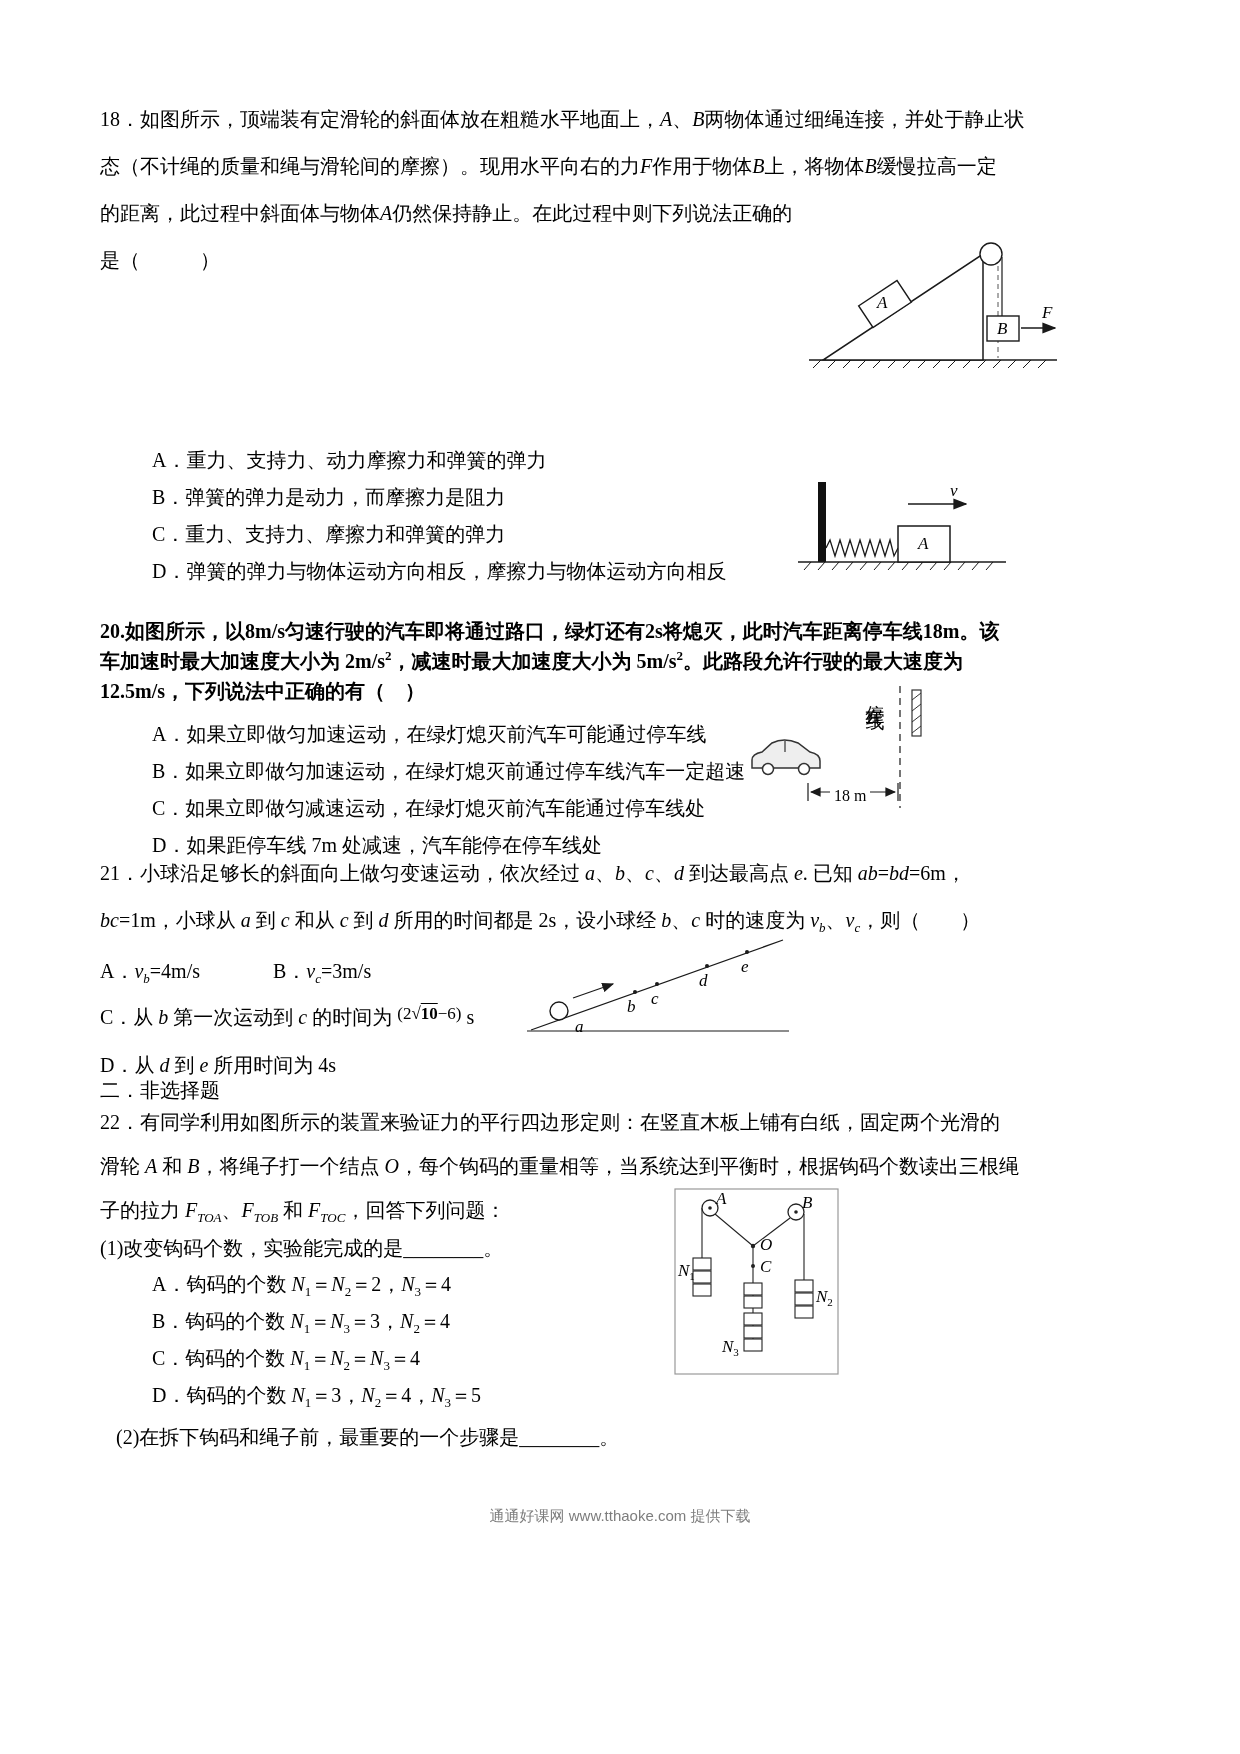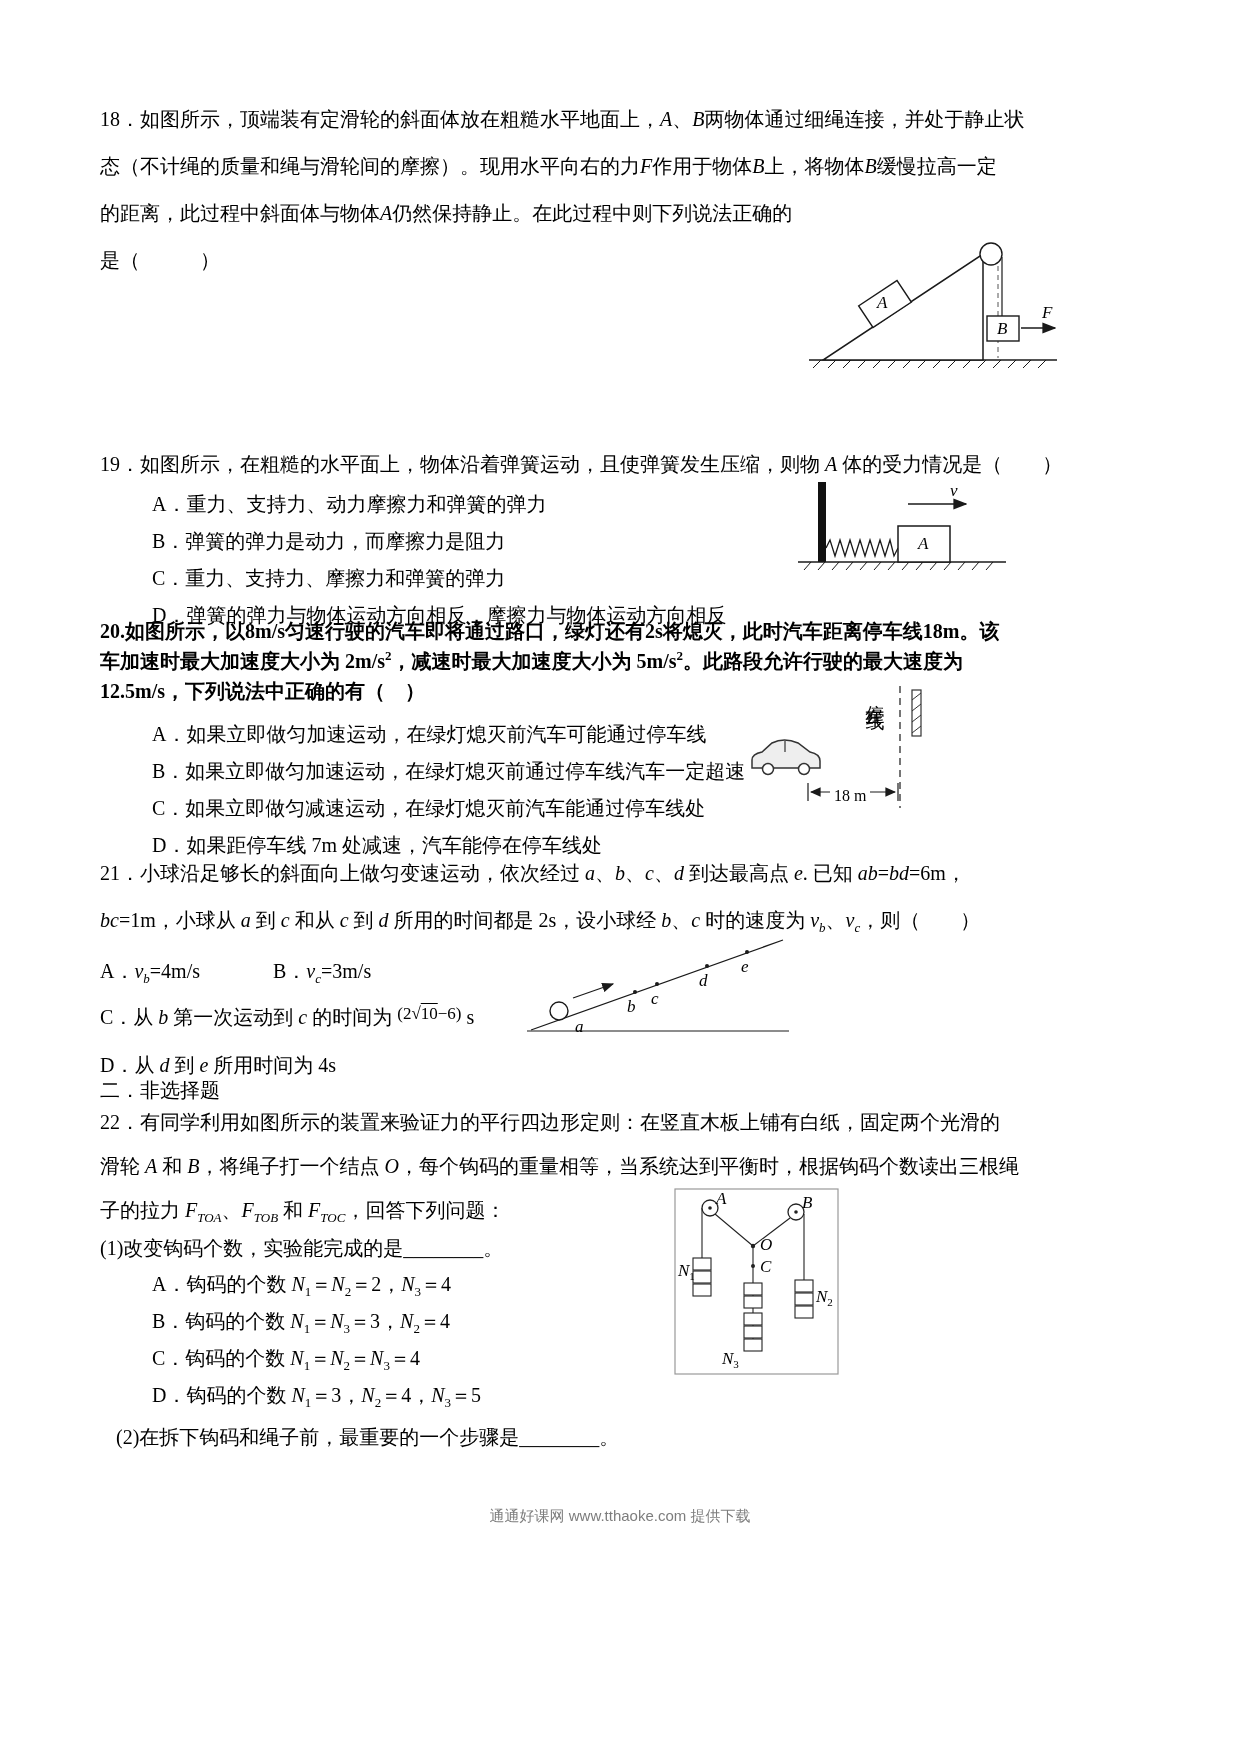--- a/index.html
+++ b/index.html
@@ -10,21 +10,21 @@
   .lh47 .line{line-height:47px;}
   .lh44 .line{line-height:44px;}
   .lh30 .line{line-height:30px;font-weight:bold;}
   .opts{margin-left:52px;}
   .opt{line-height:37px;white-space:nowrap;}
   .opt21{line-height:46px;white-space:nowrap;}
   .it{font-style:italic;}
   sub{font-size:13px;line-height:0;}
   sup{font-size:13px;line-height:0;}
   .eq{font-size:17px;position:relative;top:-5px;}
-  .rad{text-decoration:overline;}
+  .rad{text-decoration:overline;font-weight:bold;}
   .sect{position:absolute;left:100px;line-height:28px;white-space:nowrap;font-family:Liberation Serif, serif;}
   .fig{position:absolute;}
   .fig svg{position:absolute;left:0;top:0;}
   .figlabel{position:absolute;font-size:17px;font-style:italic;line-height:1;
             font-family:"Liberation Serif","DejaVu Serif",serif;}
   .figlabel sub{font-size:11px;font-style:normal;}
   .vtext{position:absolute;writing-mode:vertical-rl;font-size:19px;letter-spacing:3px;line-height:1;}
   .dim{position:absolute;font-size:16px;background:#fff;padding:0 4px;line-height:20px;}
   .footer{position:absolute;left:0;top:1507px;width:100%;text-align:center;font-size:15px;
           color:#7d7d7d;font-family:"Liberation Sans","DejaVu Sans",sans-serif;}
@@ -59,23 +59,20 @@
       <line x1="197" y1="17" x2="197" y2="76" stroke="#1a1a1a" stroke-width="1.2"></line>
       <rect x="182" y="76" width="32" height="25" fill="#fff" stroke="#1a1a1a" stroke-width="1.4"></rect>
       <line x1="216" y1="88" x2="250" y2="88" stroke="#1a1a1a" stroke-width="1.4" marker-end="url(#ah18)"></line>
     </svg>
     <span class="figlabel" style="left:72px;top:54px">A</span>
     <span class="figlabel" style="left:192px;top:80px">B</span>
     <span class="figlabel" style="left:237px;top:64px">F</span>
   </div>
 
   <section class="block lh44" style="top:442px">
-    <div>
-      <div class="line"><span>19．如图所示，在粗糙的水平面上，物体沿着弹簧运动，且使弹簧发生压缩，则物 </span><span class="it">A</span><span> 体的受力情况是（　　）</span></div>
-    </div>
     <div class="opts">
       <div class="opt"><span>A．重力、支持力、动力摩擦力和弹簧的弹力</span></div>
       <div class="opt"><span>B．弹簧的弹力是动力，而摩擦力是阻力</span></div>
       <div class="opt"><span>C．重力、支持力、摩擦力和弹簧的弹力</span></div>
       <div class="opt"><span>D．弹簧的弹力与物体运动方向相反，摩擦力与物体运动方向相反</span></div>
     </div>
   </section>
 
   <div class="fig" style="left:798px;top:478px;width:210px;height:96px">
     <svg width="210" height="96" viewBox="0 0 210 96">
@@ -223,18 +220,18 @@
           <rect x="72" y="140" width="18" height="12"></rect>
           <rect x="72" y="153" width="18" height="12"></rect>
       </g>
     </svg>
     <span class="figlabel" style="left:44px;top:4px">A</span>
     <span class="figlabel" style="left:130px;top:8px">B</span>
     <span class="figlabel" style="left:88px;top:50px">O</span>
     <span class="figlabel" style="left:88px;top:72px">C</span>
     <span class="figlabel" style="left:6px;top:76px"><span class="it">N</span><sub>1</sub></span>
     <span class="figlabel" style="left:144px;top:102px"><span class="it">N</span><sub>2</sub></span>
-    <span class="figlabel" style="left:50px;top:164px"><span class="it">N</span><sub>3</sub></span>
+    <span class="figlabel" style="left:50px;top:152px"><span class="it">N</span><sub>3</sub></span>
   </div>
 
   <div class="footer">通通好课网  www.tthaoke.com 提供下载</div>
 
 </div>
 
 </body></html>

